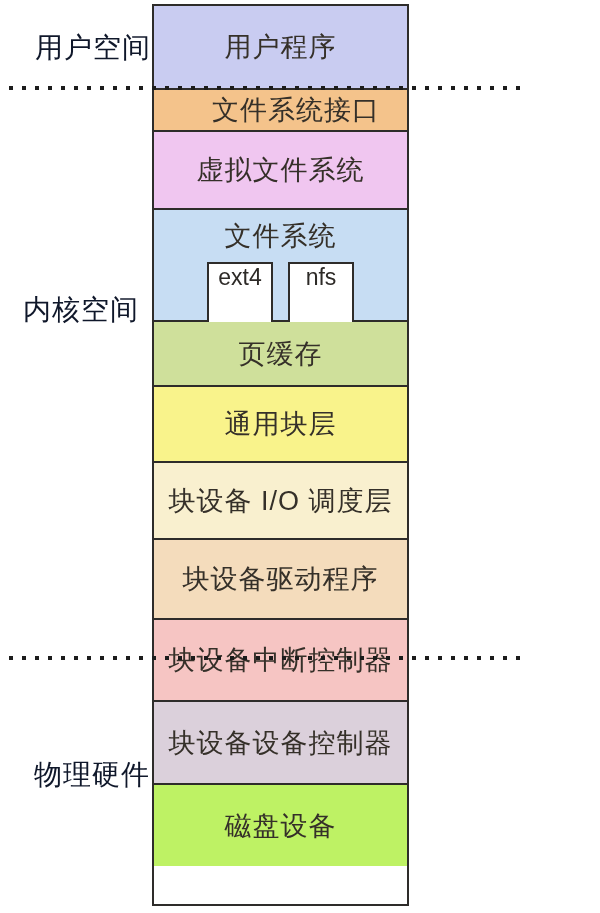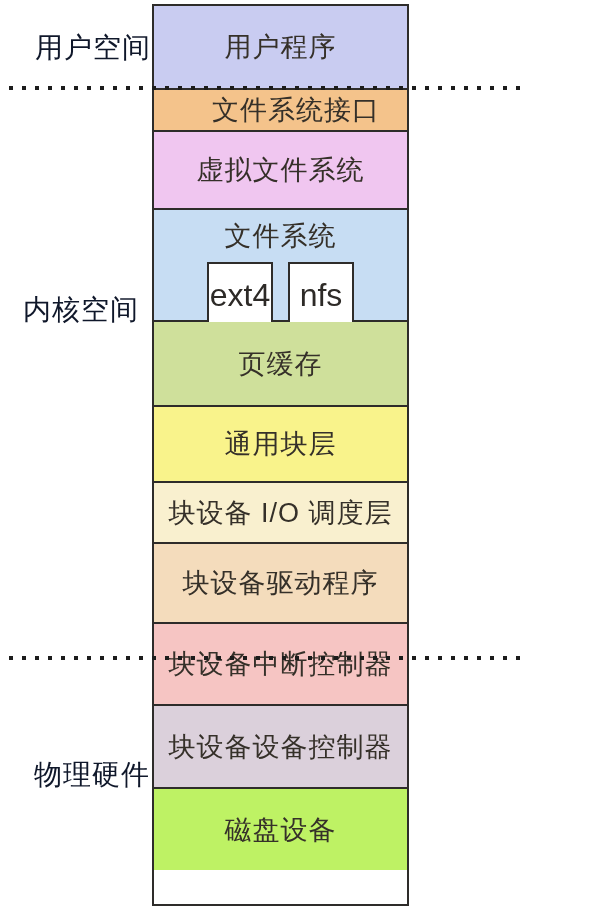--- a/index.html
+++ b/index.html
@@ -35,40 +35,39 @@
     color: #353029;
     letter-spacing: 1px;
     flex: 0 0 auto;
   }
   .layer:last-child { border-bottom: none; }
 
   .l1  { height: 84px; }
   .l2  { height: 42px; }
   .l3  { height: 78px; }
   .l4  { height: 112px; flex-direction: column; justify-content: flex-start; padding-top: 8px; }
-  .l5  { height: 85px; }
+  .l5  { height: 65px; }
   .l6  { height: 76px; }
-  .l7  { height: 61px; }
+  .l7  { height: 77px; }
   .l8  { height: 80px; }
   .l9  { height: 82px; }
   .l10 { height: 83px; }
   .l11 { height: 81px; }
 
   .fs-title { margin-bottom: 8px; }
   .fs-row { display: flex; gap: 15px; }
   .fs-box {
     box-sizing: border-box;
     width: 66px;
     height: 66px;
     background: #ffffff;
     border: 2px solid #2e2c2a;
     display: flex;
-    align-items: center;
     justify-content: center;
-    font-size: 32px;
+    font-size: 23px;
     color: #2d2a27;
     letter-spacing: 0;
   }
 
   
   .side-label {
     position: absolute;
     font-size: 28px;
     color: #0f172a;
     letter-spacing: 1px;

